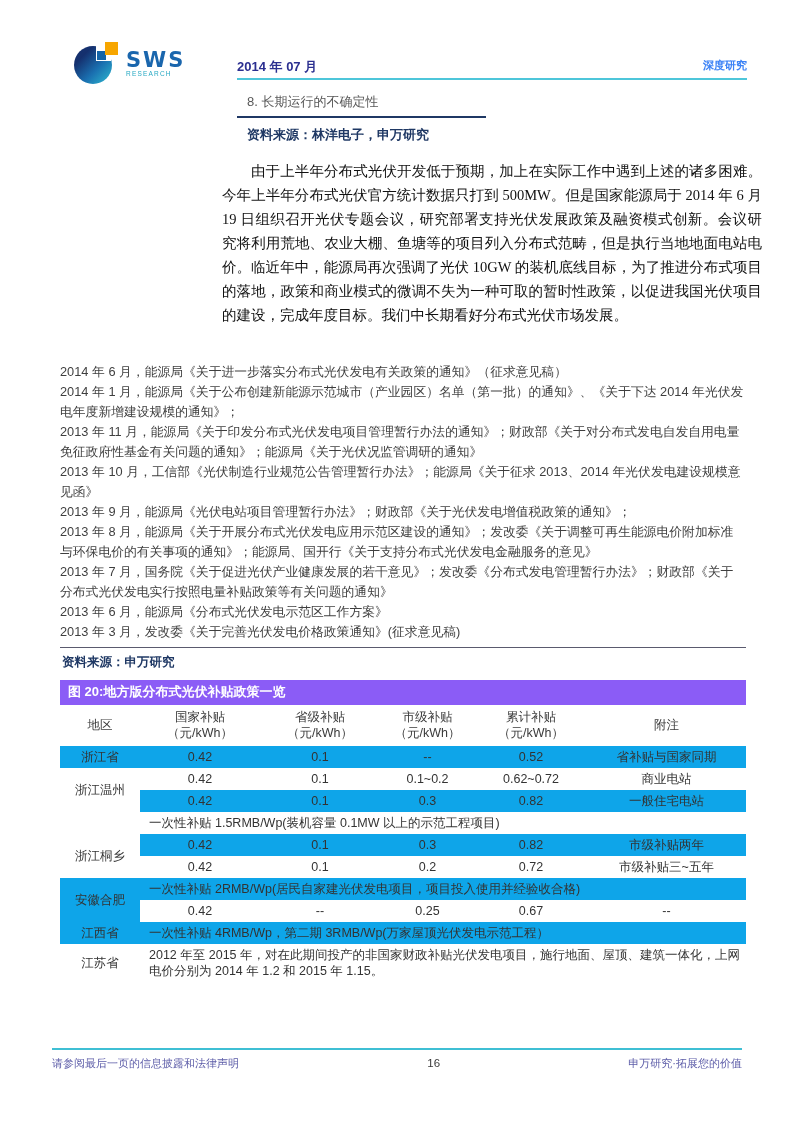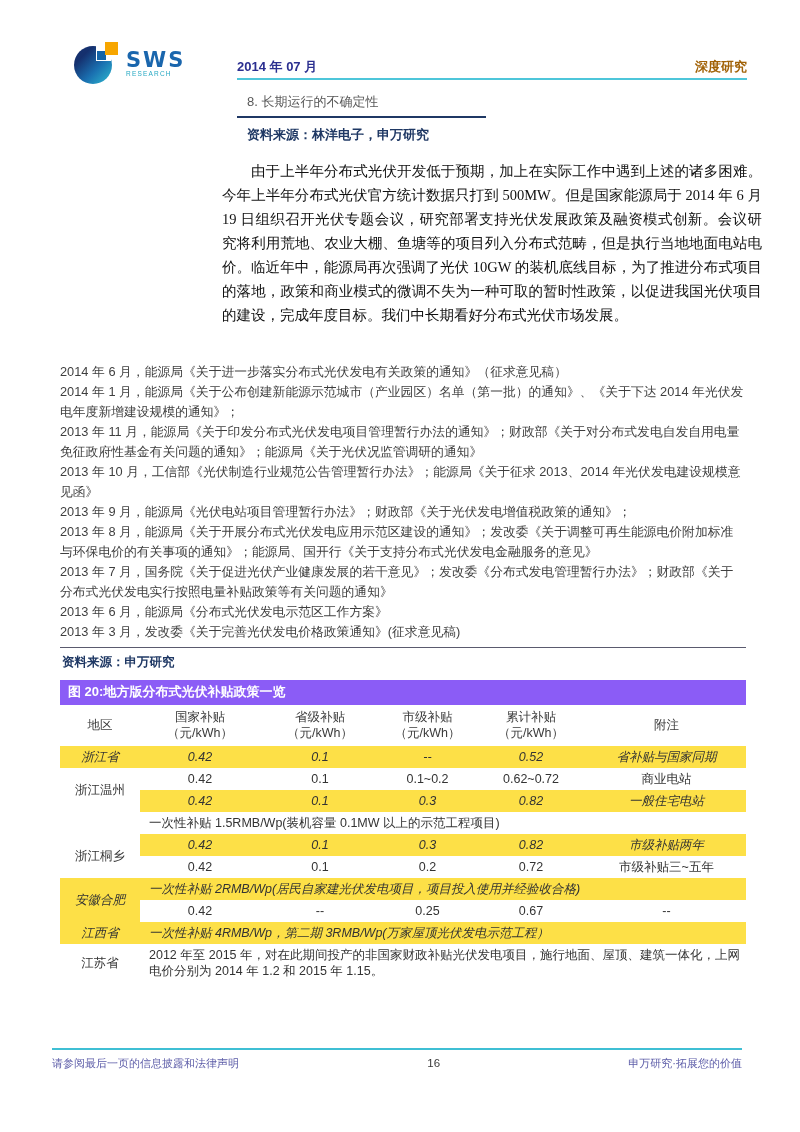--- a/index.html
+++ b/index.html
@@ -20,21 +20,21 @@
   .logo-orange { position:absolute; left:31px; top:0px; width:13px; height:13px; background:#f7a600; }
   .logo-text { margin-left:6px; padding-top:8px; }
   .logo-brand { font-size:21px; font-weight:bold; color:#1a66ad; letter-spacing:2px; line-height:20px;
     font-family:"DejaVu Sans", sans-serif; }
   .logo-sub { font-size:6.5px; color:#26a8c3; letter-spacing:1.2px; }
 
   
   .header-band { margin:58px 53px 0 237px; display:flex; justify-content:space-between;
     padding-bottom:2px; border-bottom:2px solid #4ec6da; }
   .header-date { font-size:13px; font-weight:bold; color:#2b2f90; }
-  .header-doc-type { font-size:13px; font-weight:bold; color:#a16207;margin-left:22px; }
+  .header-doc-type { font-size:11px; font-weight:bold; color:#3b82f6;margin-left:22px; }
 
   
   .prev-item { margin:13px 0 0 247px; font-size:13px; color:#595959; }
   .prev-rule { margin:5px 0 0 237px; width:249px; border-bottom:2px solid #1f3864; }
   .source-line1 { margin:8px 0 0 247px; font-size:13px; font-weight:bold; color:#1f3864; }
 
   
   .para { margin-left:222px; width:540px; font-family:"Liberation Serif", serif;
     font-size:14.5px; line-height:24px; color:#111; text-align:justify; text-indent:2em; }
   .para1 { margin-top:15px; }
@@ -50,21 +50,21 @@
 
   
   .fig20 { margin:9px 0 0 60px; width:686px; }
   .tbl-title { background:#8b5cf6; color:#ffffff; font-weight:bold; font-size:13px;
     padding:3px 8px 4px; }
   table { width:100%; border-collapse:collapse; table-layout:fixed; }
   th { font-weight:normal; font-size:12.5px; color:#3a3a3a; padding:4px 2px 5px;
     text-align:center; line-height:16px; vertical-align:middle; background:#ffffff; }
   td { font-size:12.5px; color:#333333; text-align:center; padding:3px 2px;
     line-height:16px; vertical-align:middle; }
-  td.s { background:#fde047;font-style:italic; }
+  td.s { background:#0ea5e9; }
   td.w { background:#ffffff; }
   td.region { text-align:center; }
   td.span-note { text-align:left; padding-left:9px; }
   td.notecol { text-align:center; }
   col.c-region { width:80px; }
   col.c-nat { width:120px; }
   col.c-prov { width:120px; }
   col.c-city { width:95px; }
   col.c-total { width:112px; }
   col.c-note { width:159px; }

